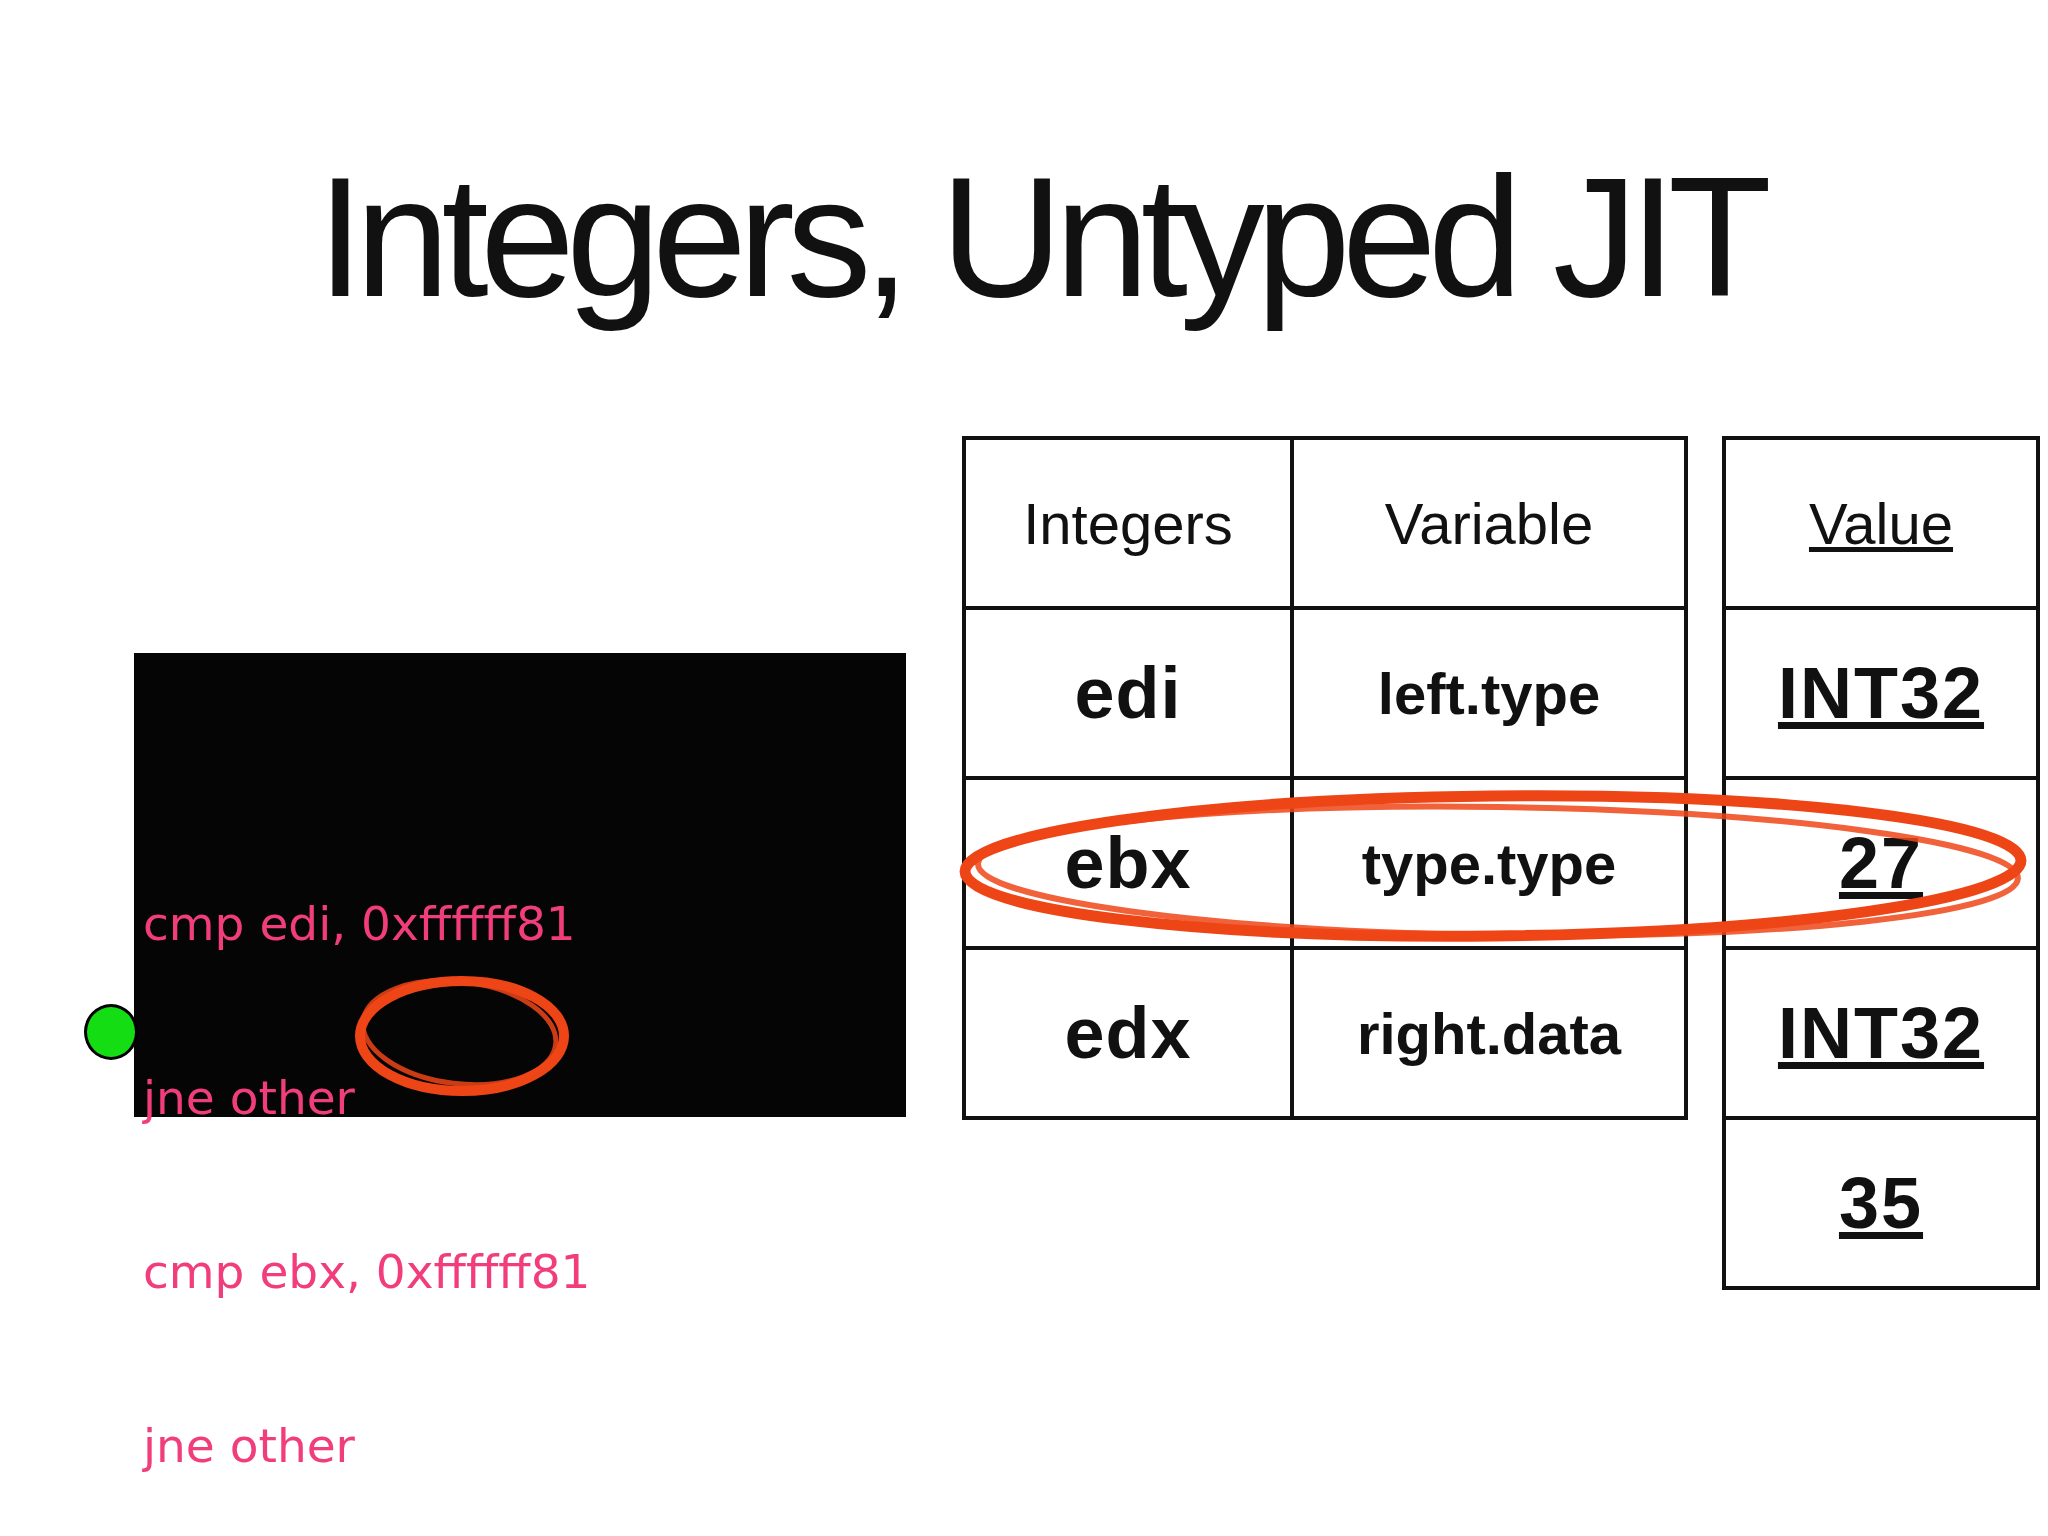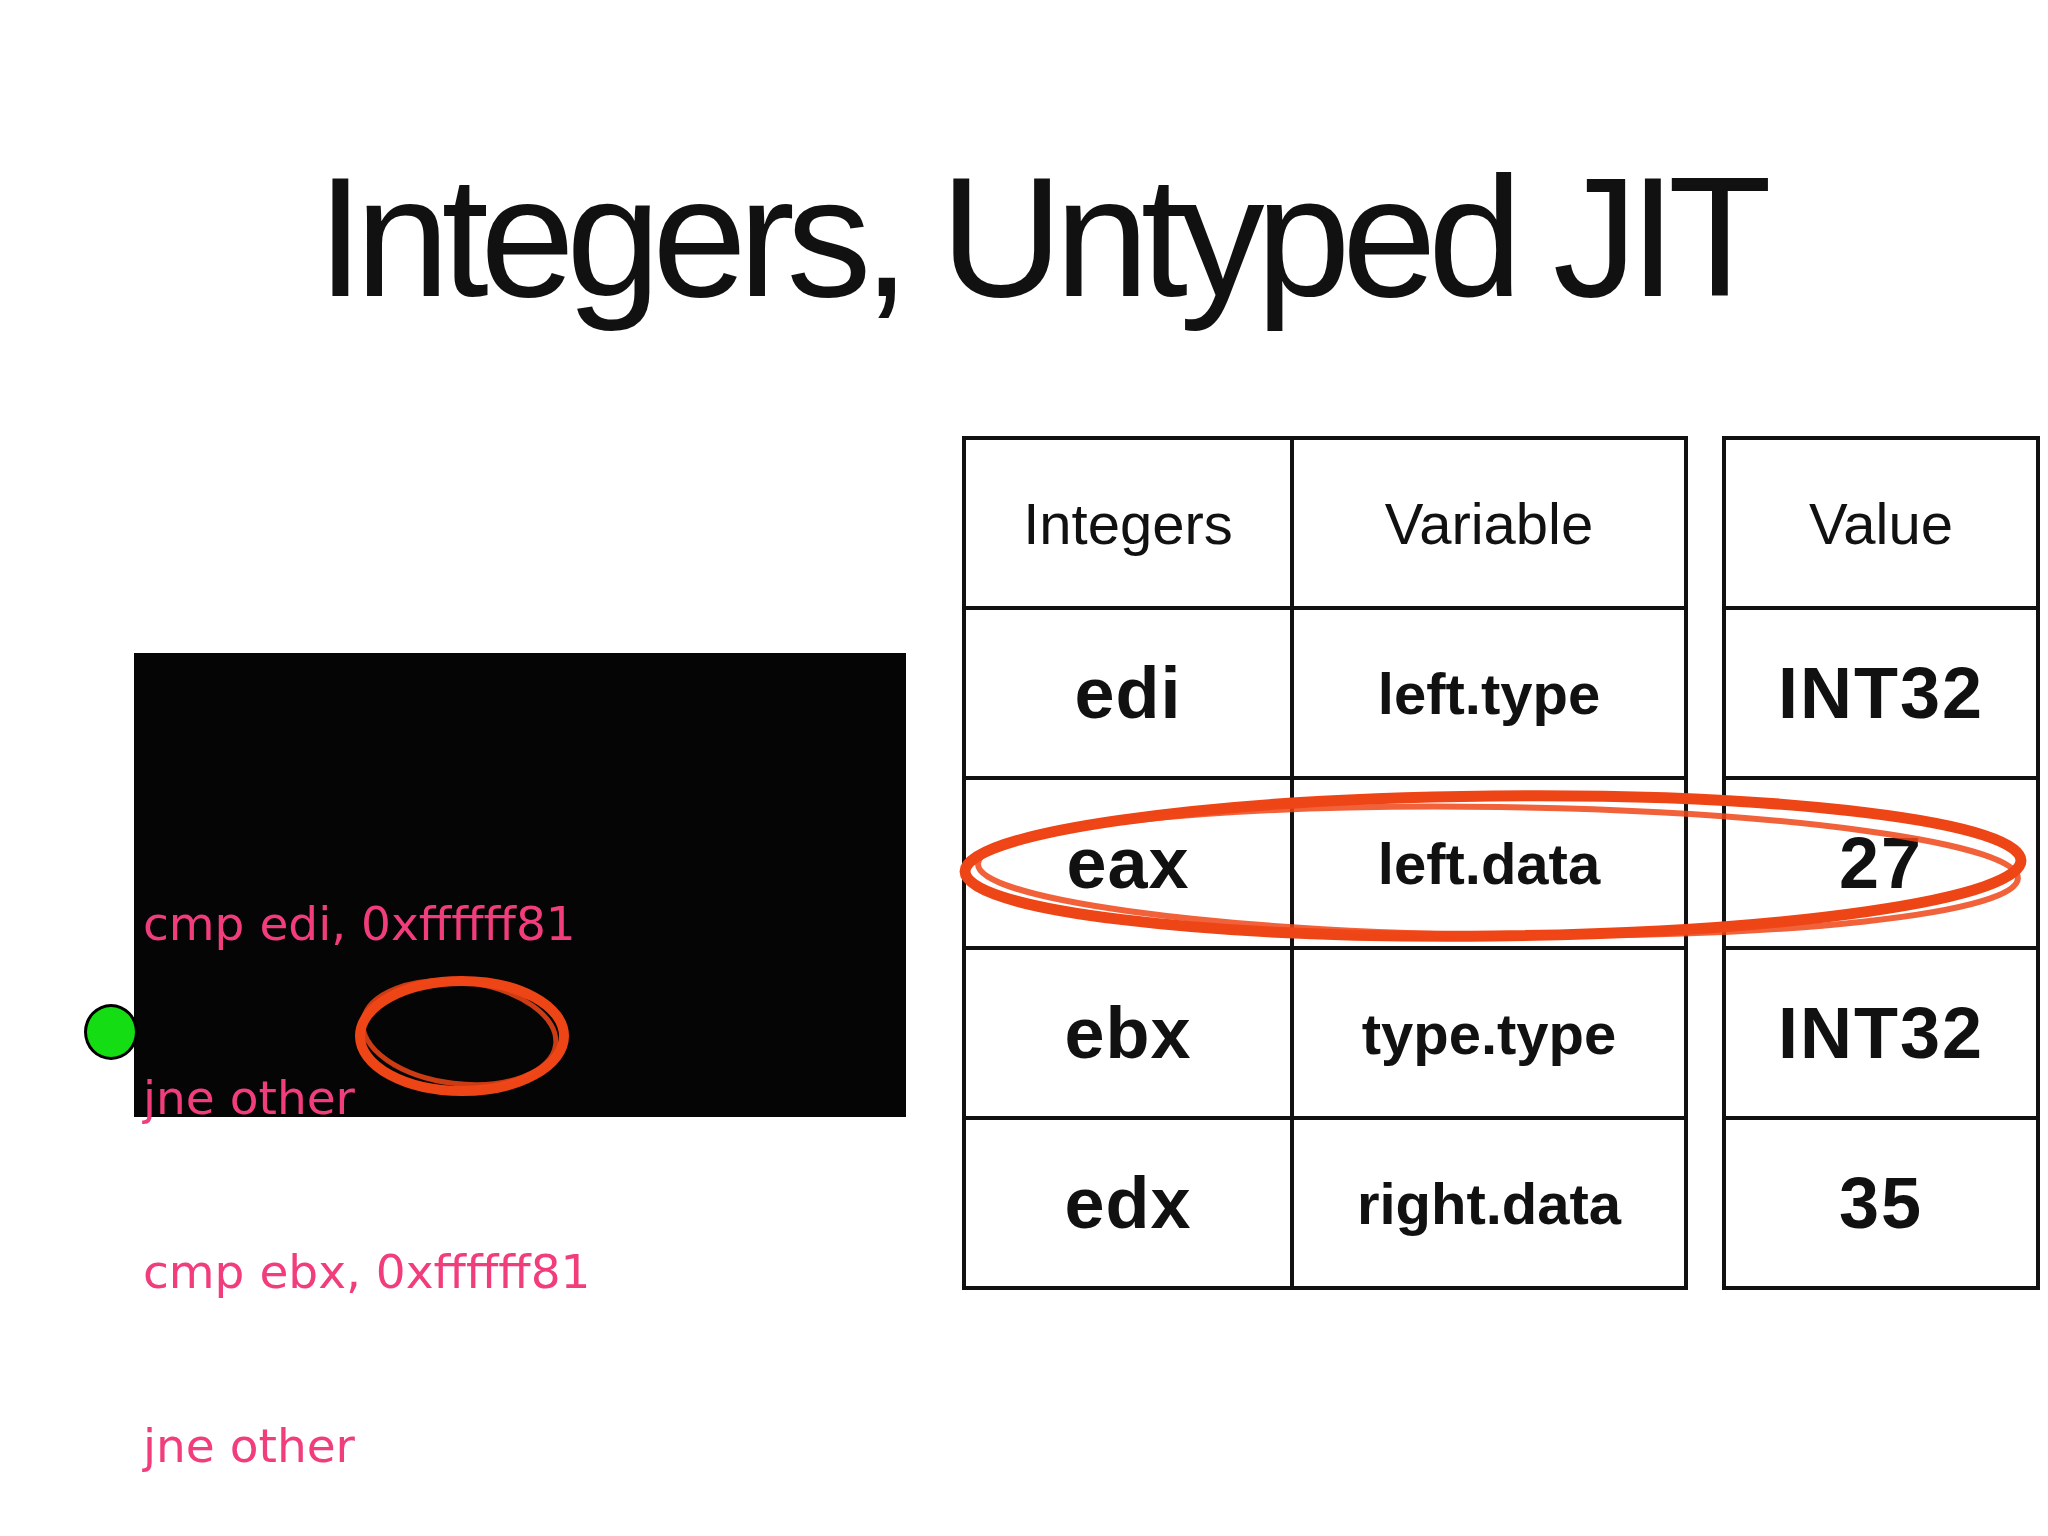--- a/index.html
+++ b/index.html
@@ -71,21 +71,21 @@
     background: #fff;
   }
   table.slide-table td {
     border: 4px solid var(--text_black, #111);
     text-align: center;
     vertical-align: middle;
     padding: 0;
     overflow: hidden;
   }
   #registers-table { left: 962px; top: 436px; width: 722px; }
-  #value-table     { left: 1722px; top: 436px; width: 314px; }
+  #value-table     { left: 1722px; top: 436px; width: 314px; text-decoration: underline; }
 
   tr.header-row { height: 170px; }
   tr.body-row   { height: 170px; }
 
   .th-text   { font-size: 58px; font-weight: normal; }
   .reg-cell  { font-size: 72px; font-weight: bold; letter-spacing: 1px; }
   .var-cell  { font-size: 58px; font-weight: bold; }
   .val-cell  { font-size: 72px; font-weight: bold; letter-spacing: 2px; }
 
   
@@ -122,24 +122,20 @@
   <tbody>
       <tr class="header-row">
     <td class="th-text">Integers</td>
     <td class="th-text">Variable</td>
   </tr>
   <tr class="body-row">
     <td class="reg-cell">edi</td>
     <td class="var-cell">left.type</td>
   </tr>
   <tr class="body-row">
-    <td class="reg-cell">eax</td>
-    <td class="var-cell">left.data</td>
-  </tr>
-  <tr class="body-row">
     <td class="reg-cell">ebx</td>
     <td class="var-cell">type.type</td>
   </tr>
   <tr class="body-row">
     <td class="reg-cell">edx</td>
     <td class="var-cell">right.data</td>
   </tr>
 </tbody>
   </table>
 

